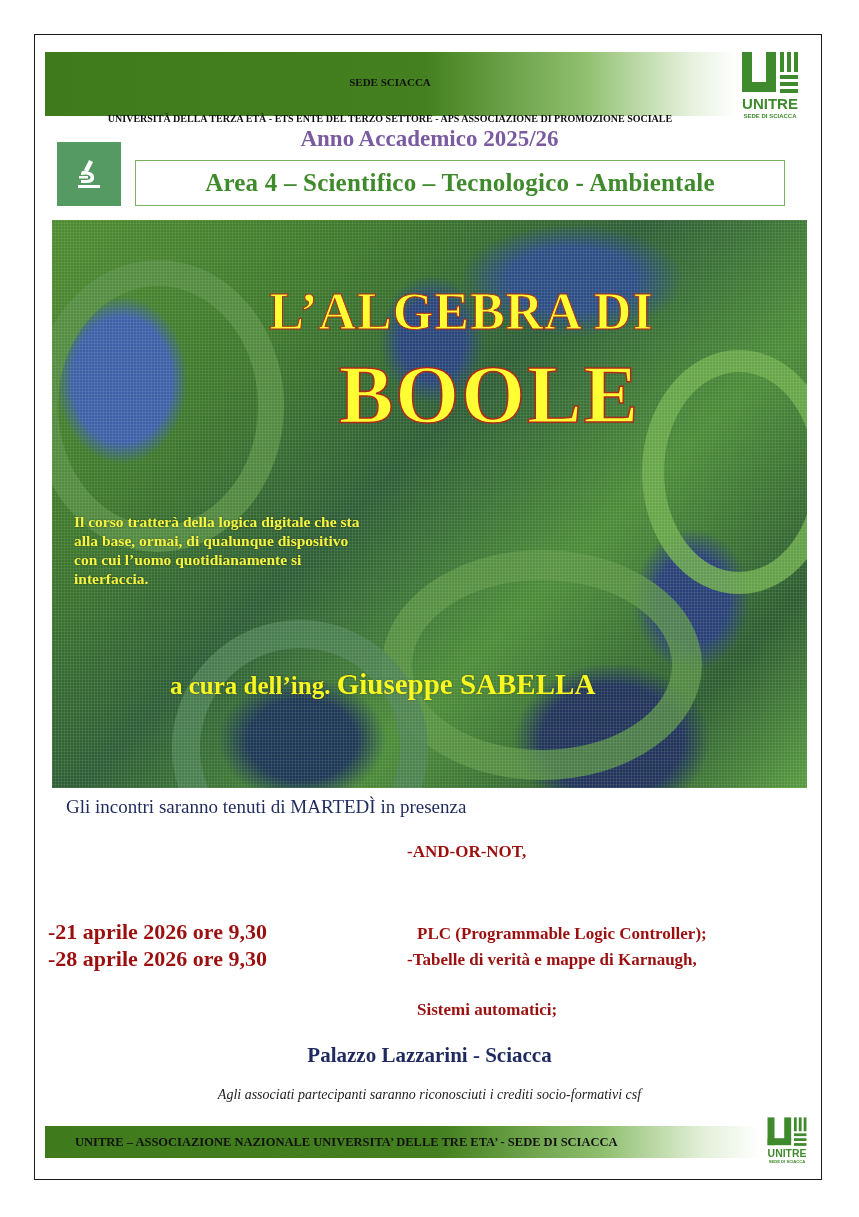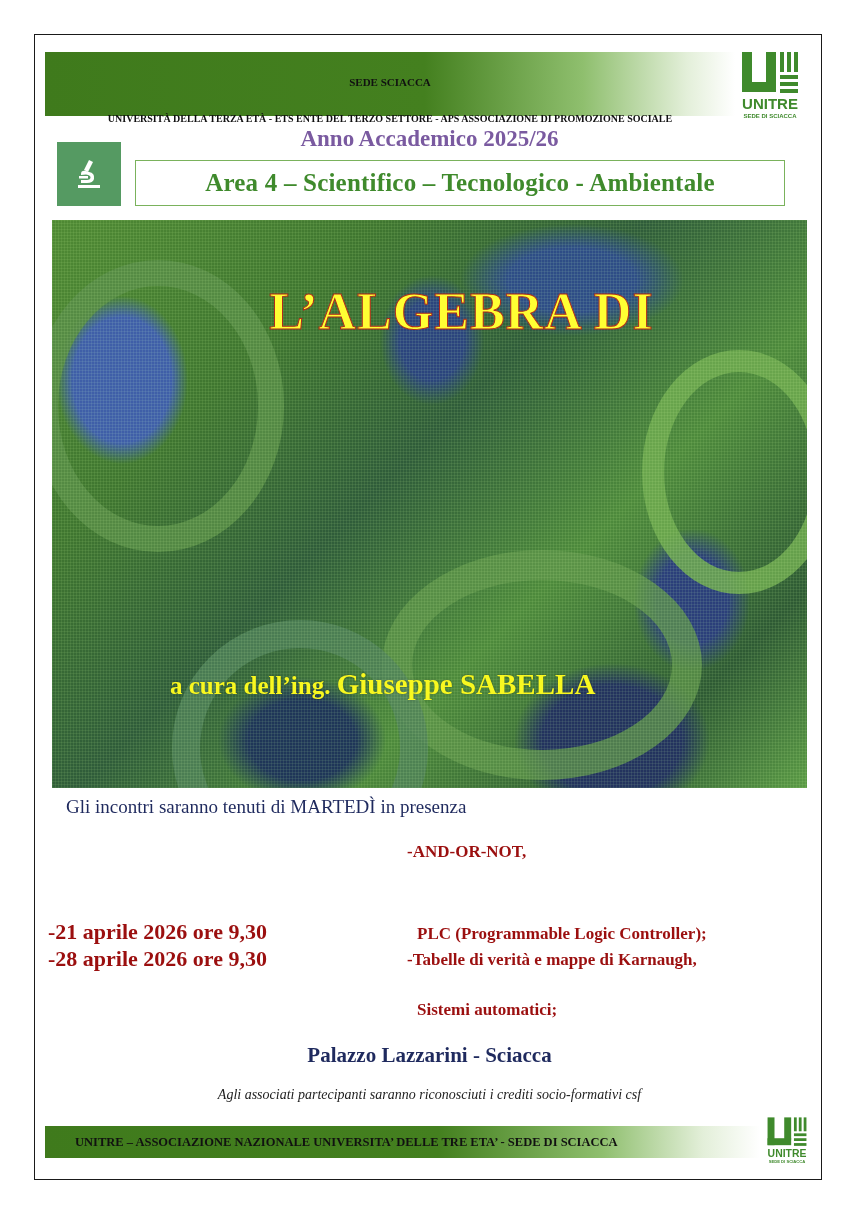--- a/index.html
+++ b/index.html
@@ -118,20 +118,22 @@
   <span>Area 4 – Scientifico – Tecnologico - Ambientale</span>
 </div>
 
 <div class="hero">
   <div class="ring r1"></div>
   <div class="ring r2"></div>
   <div class="ring r3"></div>
   <div class="ring r4"></div>
   <div class="mesh"></div>
   <div class="title1">L’ALGEBRA DI</div>
+  <div class="title2">BOOLE</div>
+  <div class="desc">Il corso tratterà della logica digitale che sta alla base, ormai, di qualunque dispositivo con cui l’uomo quotidianamente si interfaccia.</div>
   <div class="author">
     <span>a cura dell’ing. </span><span class="name">Giuseppe SABELLA</span>
   </div>
 </div>
 
 <div class="meetings-note">Gli incontri saranno tenuti di MARTEDÌ in presenza</div>
 
 <div class="sched date d1">-21 aprile 2026  ore 9,30</div>
 <div class="sched topic t1">-AND-OR-NOT,</div>
 <div class="sched topic t2">PLC (Programmable Logic Controller);</div>

